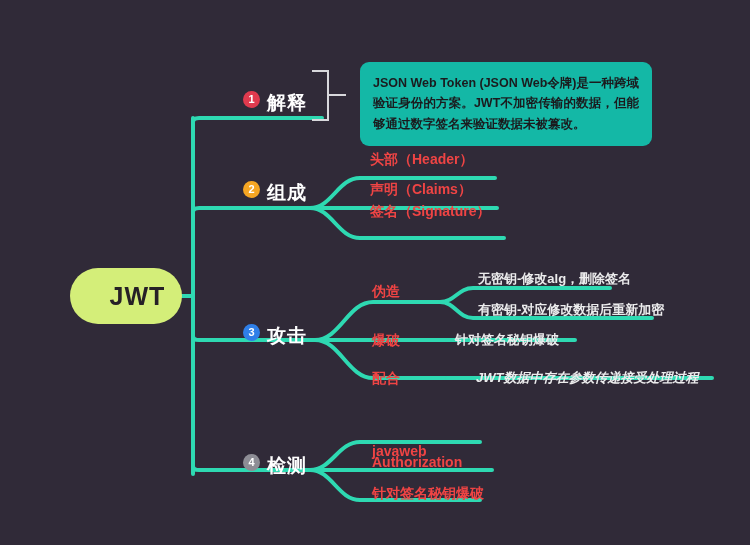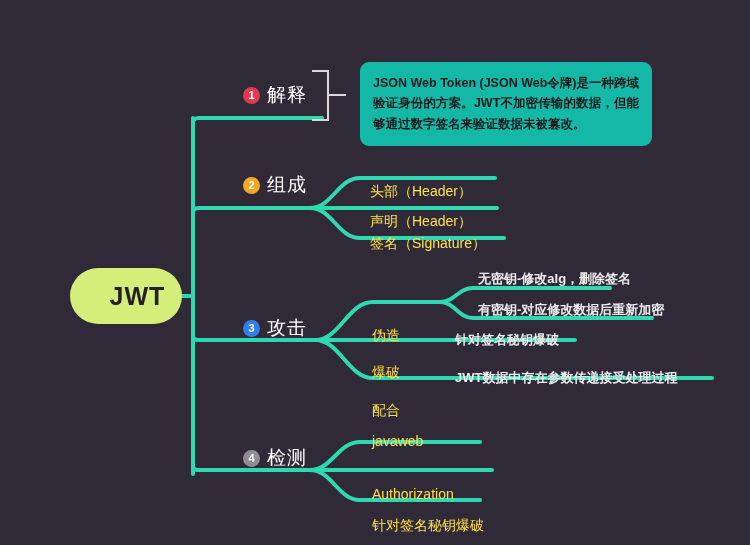--- a/index.html
+++ b/index.html
@@ -72,30 +72,30 @@
     color: #ffffff;
     box-sizing: border-box;
     flex: 0 0 auto;
   }
   .badge-1 { background: #e03a4e; }
   .badge-2 { background: #f5a623; }
   .badge-3 { background: #2f7fe8; }
   .badge-4 { background: #8d8d95; }
   .branch-l1 .l1-text {
     font-size: 19px;
-    font-weight: normal;
+    font-weight: bold;
     color: #ffffff;
     letter-spacing: 1px;
+    margin-top: 8px;
   }
   
   .label-l2 {
     font-size: 14px;
-    font-weight: normal;
-    color: #fde047;
-    margin-top: 32px;
+    font-weight: bold;
+    color: #ef4444;
   }
   
   .label-l3 {
     font-size: 13px;
     font-weight: bold;
     color: #ececed;
   }
   
   #desc-card {
     position: absolute;
@@ -181,29 +181,29 @@
   <div class="branch-l1" style="left:243px; top:445px;">
     <span class="badge badge-4">4</span>
     <span class="l1-text">检测</span>
   </div>
 
   <div id="desc-card">
     <span>JSON Web Token (JSON Web令牌)是一种跨域验证身份的方案。JWT不加密传输的数据，但能够通过数字签名来验证数据未被篡改。</span>
   </div>
 
   <div class="node-label label-l2" style="left:370px; top:152px;">头部（Header）</div>
-  <div class="node-label label-l2" style="left:370px; top:182px;">声明（Header）</div>
+  <div class="node-label label-l2" style="left:370px; top:182px;">声明（Claims）</div>
   <div class="node-label label-l2" style="left:370px; top:204px;">签名（Signature）</div>
 
-  <div class="node-label label-l2" style="left:372px; top:296px;">伪造</div>
+  <div class="node-label label-l2" style="left:372px; top:284px;">伪造</div>
   <div class="node-label label-l2" style="left:372px; top:333px;">爆破</div>
   <div class="node-label label-l2" style="left:372px; top:371px;">配合</div>
 
   <div class="node-label label-l3" style="left:478px; top:272px;">无密钥-修改alg，删除签名</div>
   <div class="node-label label-l3" style="left:478px; top:303px;">有密钥-对应修改数据后重新加密</div>
   <div class="node-label label-l3" style="left:455px; top:333px;">针对签名秘钥爆破</div>
-  <div class="node-label label-l3" style="left:455px; top:371px;">JWT数据中存在参数传递接受处理过程</div>
-
-  <div class="node-label label-l2" style="left:372px; top:402px;">javaweb</div>
+  <div class="node-label label-l3" style="left:476px; top:371px;font-style:italic;">JWT数据中存在参数传递接受处理过程</div>
+
+  <div class="node-label label-l2" style="left:372px; top:444px;">javaweb</div>
   <div class="node-label label-l2" style="left:372px; top:455px;">Authorization</div>
   <div class="node-label label-l2" style="left:372px; top:486px;">针对签名秘钥爆破</div>
 
 </div>
 
 </body></html>

